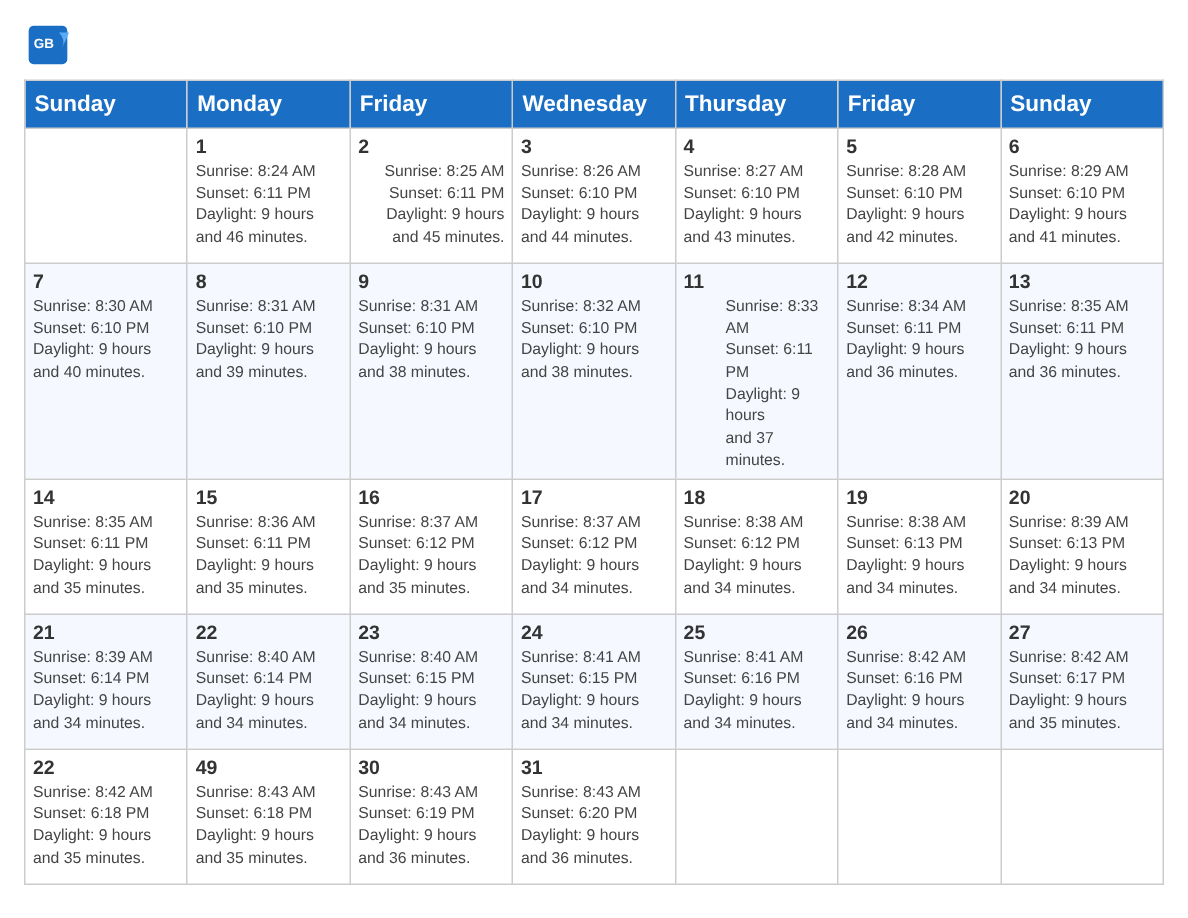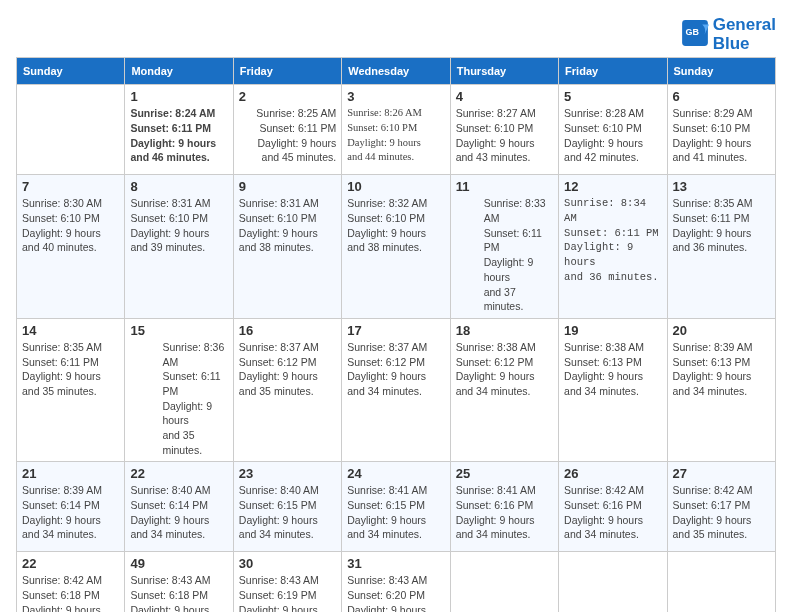--- a/index.html
+++ b/index.html
@@ -6,21 +6,21 @@
     body {
       font-family: Arial, sans-serif;
       background: #fff;
       width: 792px;
       min-height: 612px;
       padding: 16px;
     }
     .header-top {
       display: flex;
       align-items: flex-start;
-      justify-content: flex-end;
+      justify-content: space-between;
       margin-bottom: 4px;
     }
     .logo {
       display: flex;
       align-items: center;
     }
     .logo-icon {
       width: 28px;
       height: 28px;
       margin-left: 2px;
@@ -38,21 +38,21 @@
       margin-bottom: 10px;
     }
     table {
       width: 100%;
       border-collapse: collapse;
       font-size: 11px;
     }
     thead tr th {
       background: #1a6fc4;
       color: #fff;
-      font-size: 11px;
+      font-size: 15px;
       font-weight: bold;
       padding: 7px 6px;
       text-align: left;
       border: 1px solid #ccc;
     }
     tbody tr td {
       border: 1px solid #ccc;
       vertical-align: top;
       padding: 4px 5px;
       width: 108px;
@@ -84,59 +84,55 @@
 
 <div class="header-top">
   <div class="logo">
     <div>
       <svg class="logo-icon" viewBox="0 0 50 50">
         <rect x="2" y="2" width="46" height="46" rx="6" fill="#1a6fc4"></rect>
         <text x="8" y="28" font-size="16" fill="white" font-weight="bold" font-family="Arial">GB</text>
         <path d="M38 10 Q46 18 42 28 Q46 20 50 10" fill="#5aaaf5"></path>
       </svg>
     </div>
-    <div style="margin-left:4px;">
-      <div style="font-size:17px;font-weight:bold;color:#1a6fc4;line-height:1.1;">General</div>
-      <div style="font-size:17px;font-weight:bold;color:#1a6fc4;line-height:1.1;">Blue</div>
-    </div>
   </div>
 </div>
 
 <table>
   <thead>
     <tr id="header-row">
         <th>Sunday</th>
         <th>Monday</th>
         <th>Friday</th>
         <th>Wednesday</th>
         <th>Thursday</th>
         <th>Friday</th>
         <th>Sunday</th>
       </tr>
   </thead>
   <tbody id="calendar-body">
       <tr>
         <td class="empty"></td>
         <td>
           <span class="day-num">1</span>
-          <div class="day-detail" style="white-space: pre-line; font-weight: bold;">Sunrise: 8:24 AM
+          <div class="day-detail" style="white-space: pre-line;">Sunrise: 8:24 AM
 Sunset: 6:11 PM
 Daylight: 9 hours
 and 46 minutes.</div>
         </td>
         <td>
           <span class="day-num">2</span>
           <div class="day-detail" style="white-space: pre-line; text-align: right;">Sunrise: 8:25 AM
 Sunset: 6:11 PM
 Daylight: 9 hours
 and 45 minutes.</div>
         </td>
         <td>
           <span class="day-num">3</span>
-          <div class="day-detail" style="white-space: pre-line; font-family: Liberation Serif, serif;">Sunrise: 8:26 AM
+          <div class="day-detail" style="white-space: pre-line;">Sunrise: 8:26 AM
 Sunset: 6:10 PM
 Daylight: 9 hours
 and 44 minutes.</div>
         </td>
         <td>
           <span class="day-num">4</span>
           <div class="day-detail" style="white-space: pre-line;">Sunrise: 8:27 AM
 Sunset: 6:10 PM
 Daylight: 9 hours
 and 43 minutes.</div>
@@ -187,21 +183,21 @@
         </td>
         <td>
           <span class="day-num">11</span>
           <div class="day-detail" style="white-space: pre-line; margin-left: 28px;">Sunrise: 8:33 AM
 Sunset: 6:11 PM
 Daylight: 9 hours
 and 37 minutes.</div>
         </td>
         <td>
           <span class="day-num">12</span>
-          <div class="day-detail" style="white-space: pre-line; font-family: Liberation Mono, monospace;">Sunrise: 8:34 AM
+          <div class="day-detail" style="white-space: pre-line;">Sunrise: 8:34 AM
 Sunset: 6:11 PM
 Daylight: 9 hours
 and 36 minutes.</div>
         </td>
         <td>
           <span class="day-num">13</span>
           <div class="day-detail" style="white-space: pre-line;">Sunrise: 8:35 AM
 Sunset: 6:11 PM
 Daylight: 9 hours
 and 36 minutes.</div>
@@ -210,21 +206,21 @@
       <tr>
         <td>
           <span class="day-num">14</span>
           <div class="day-detail" style="white-space: pre-line;">Sunrise: 8:35 AM
 Sunset: 6:11 PM
 Daylight: 9 hours
 and 35 minutes.</div>
         </td>
         <td>
           <span class="day-num">15</span>
-          <div class="day-detail" style="white-space: pre-line; margin-left: 32px;">Sunrise: 8:36 AM
+          <div class="day-detail" style="white-space: pre-line;">Sunrise: 8:36 AM
 Sunset: 6:11 PM
 Daylight: 9 hours
 and 35 minutes.</div>
         </td>
         <td>
           <span class="day-num">16</span>
           <div class="day-detail" style="white-space: pre-line;">Sunrise: 8:37 AM
 Sunset: 6:12 PM
 Daylight: 9 hours
 and 35 minutes.</div>

